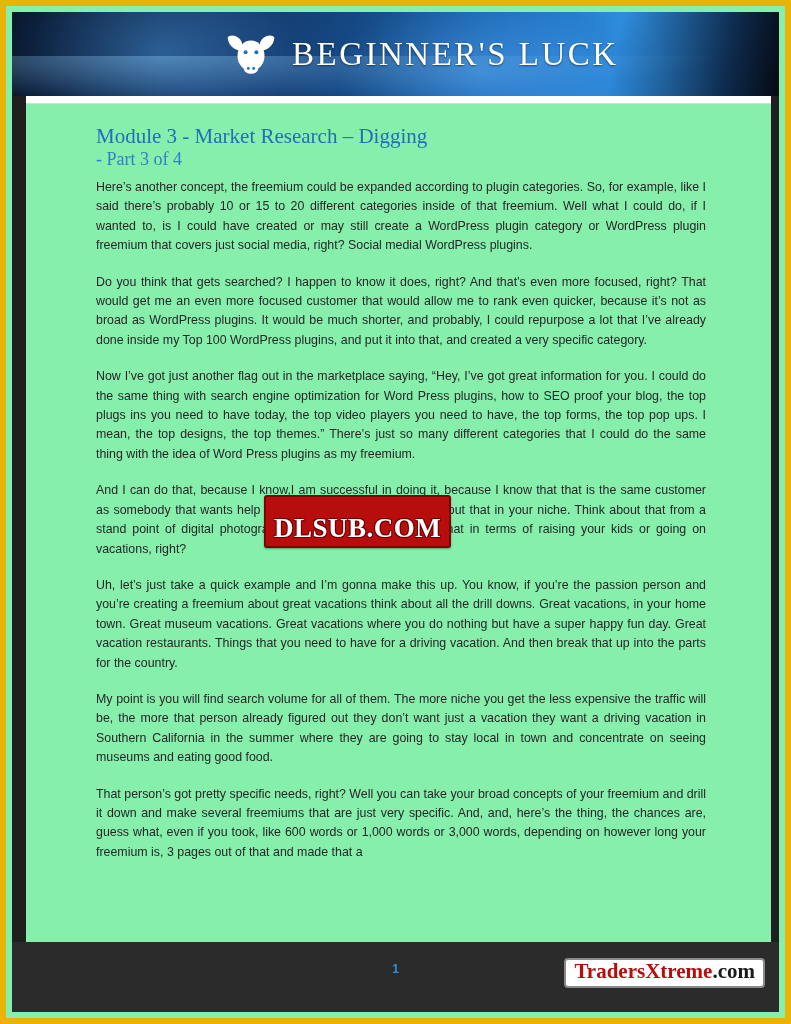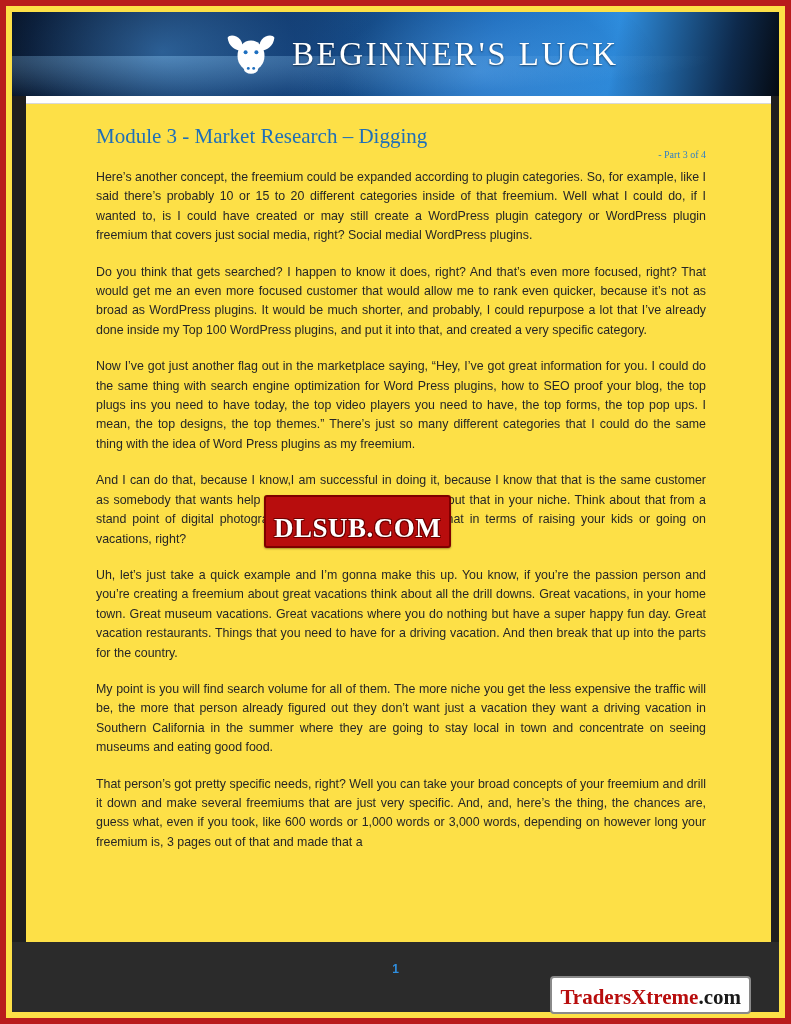--- a/index.html
+++ b/index.html
@@ -13,22 +13,22 @@
     height: 1024px;
     position: relative;
     font-family: "Liberation Sans", sans-serif;
     overflow: hidden;
   }
 
   
   .page-frame {
     position: absolute;
     inset: 0;
-    border: 6px solid #b91c1c;
-    background: #fde047;
+    border: 6px solid #eab308;
+    background: #86efac;
   }
 
   
   .header {
     position: absolute;
     left: 6px;
     top: 6px;
     right: 6px;
     height: 84px;
     background: linear-gradient(100deg, #04070d 0%, #0a1526 16%, #123b6b 38%, #1d6fc0 62%, #2f8fe0 78%, #0e2a4c 93%, #050a12 100%);
@@ -138,25 +138,24 @@
   }
   .doc-title {
     font-family: "Liberation Serif", serif;
     font-size: 21px;
     color: #1f6fb8;
     margin: 0 0 0 0;
     font-weight: 400;
   }
   .doc-subtitle {
     font-family: "Liberation Serif", serif;
-    font-size: 10px;
+    font-size: 18px;
     color: #2f7fc4;
     margin: 0 0 4px 0;
     font-weight: 400;
-    text-align: right;
   }
   .para {
     font-family: "Liberation Sans", sans-serif;
     font-size: 12.4px;
     line-height: 19.4px;
     color: #262626;
     text-align: justify;
     margin: 8px 0 17px 0;
   }
 
@@ -198,27 +197,26 @@
     right: 0;
     top: 20px;
     text-align: center;
     color: #2f8fe0;
     font-family: "Liberation Sans", sans-serif;
     font-size: 12px;
     font-weight: bold;
   }
   .footer-badge {
     position: absolute;
-    right: 28px;
+    right: 14px;
     top: 16px;
     background: #ffffff;
     border: 2px solid #8a8a8a;
     border-radius: 4px;
-    padding: 8px 8px 3px 8px;
-    margin-top: 18px;
+    padding: 0 8px 3px 8px;
   }
   .footer-badge-text {
     font-family: "Liberation Serif", serif;
     font-size: 21px;
     font-weight: bold;
     color: #b80d0d;
     white-space: nowrap;
     line-height: 1.1;
   }
   .footer-badge-text .tld { color: #1a1a1a; }

